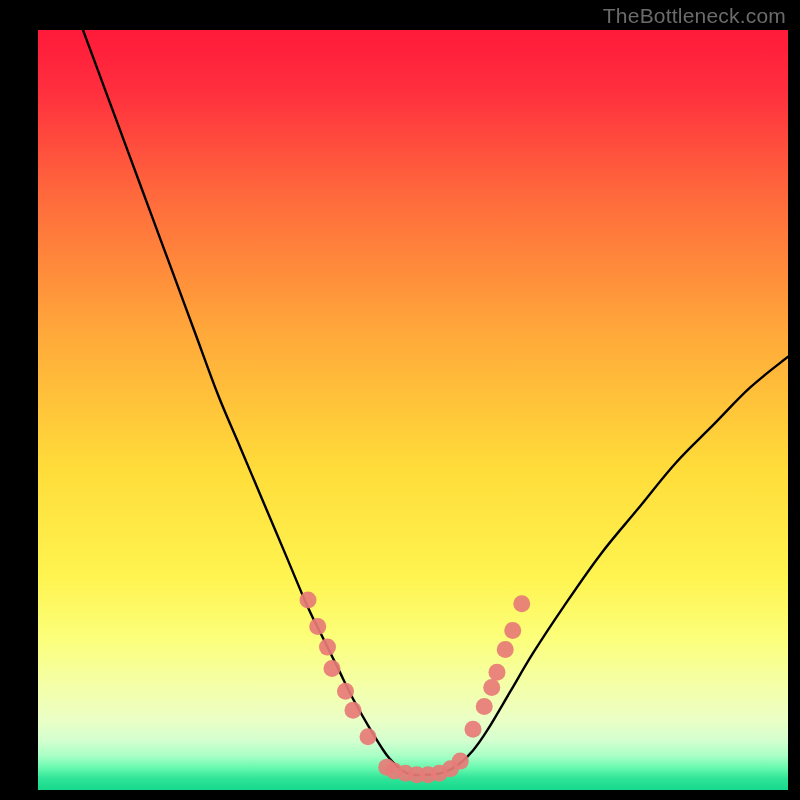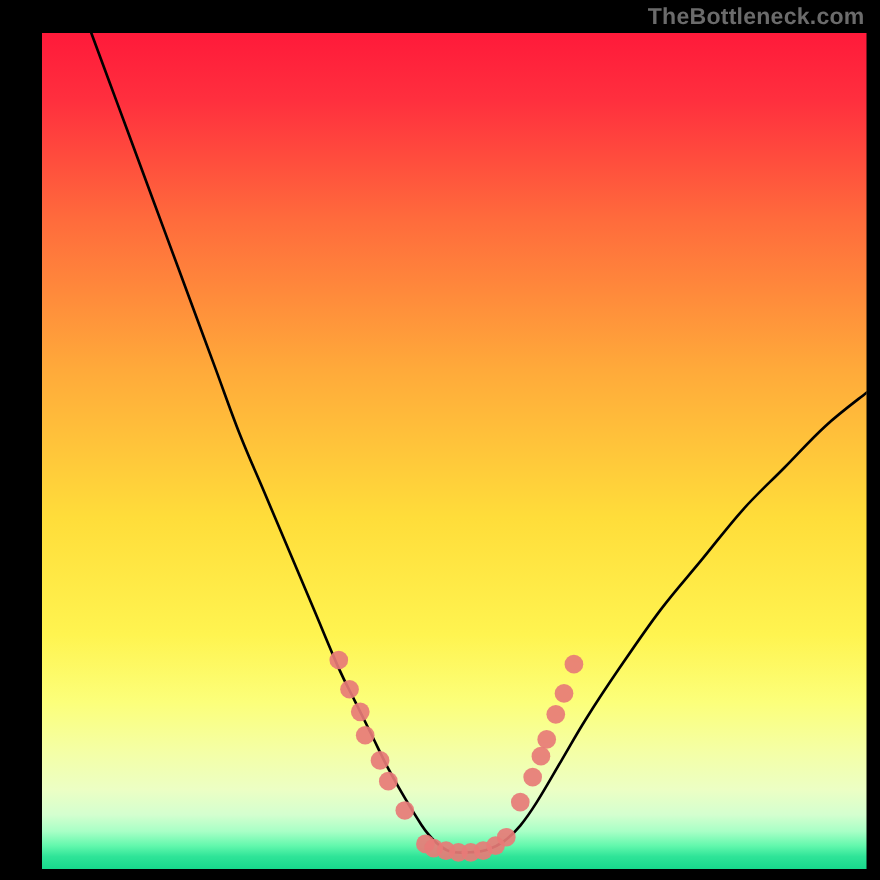--- a/index.html
+++ b/index.html
@@ -38,21 +38,21 @@
     top: 0;
     width: 100%;
     height: 100%;
   }
   .watermark {
     position: absolute;
     top: 4px;
     right: 14px;
     color: #6b6b6b;
     font-size: 21px;
-    font-weight: 700;
+    font-weight: 400;
     letter-spacing: 0.2px;
   }
 </style>
 </head>
 <body>
 
 <div class="frame">
   <div class="watermark">TheBottleneck.com</div>
   <div class="plot-area">
     <svg class="gradient" viewBox="0 0 750 760" preserveAspectRatio="none">

